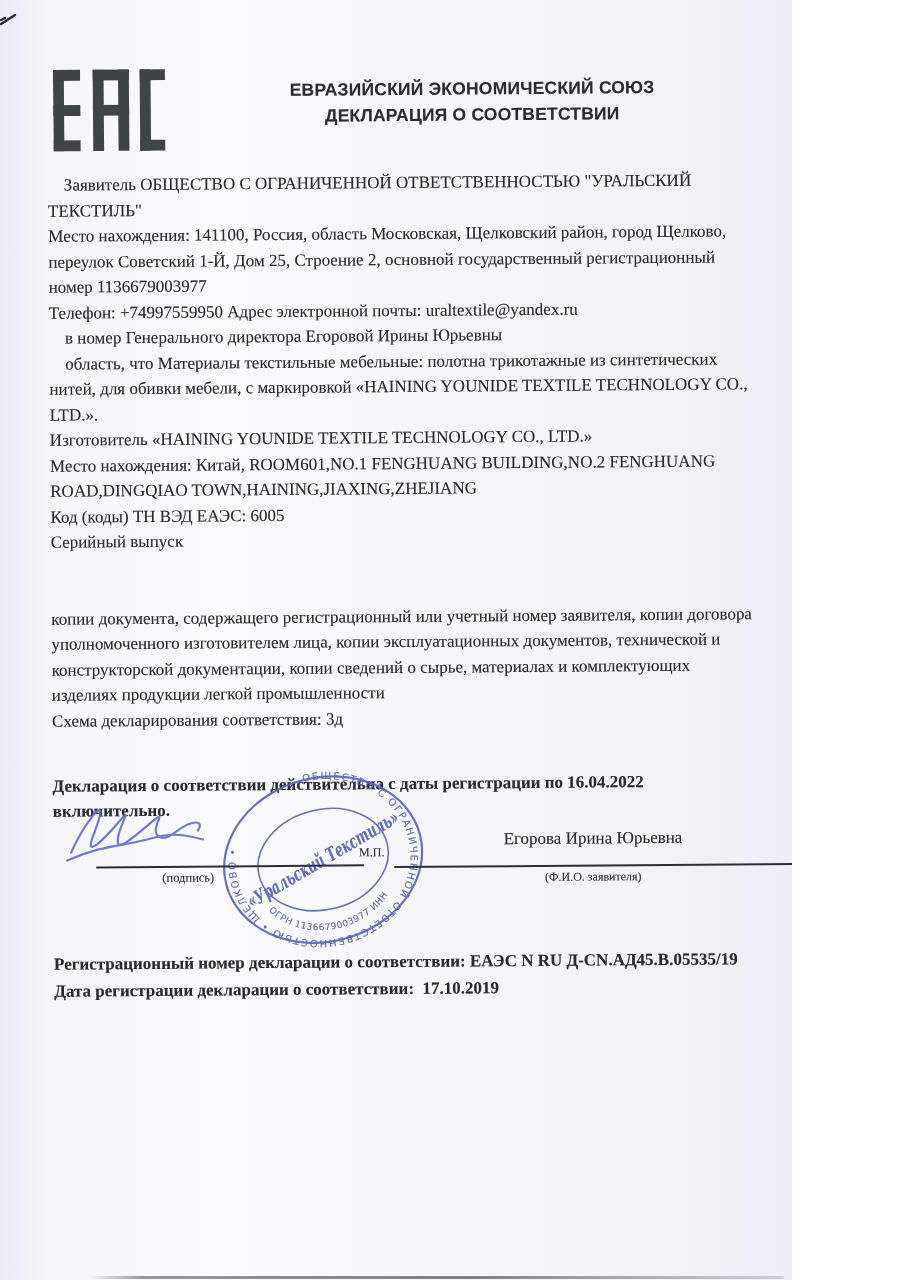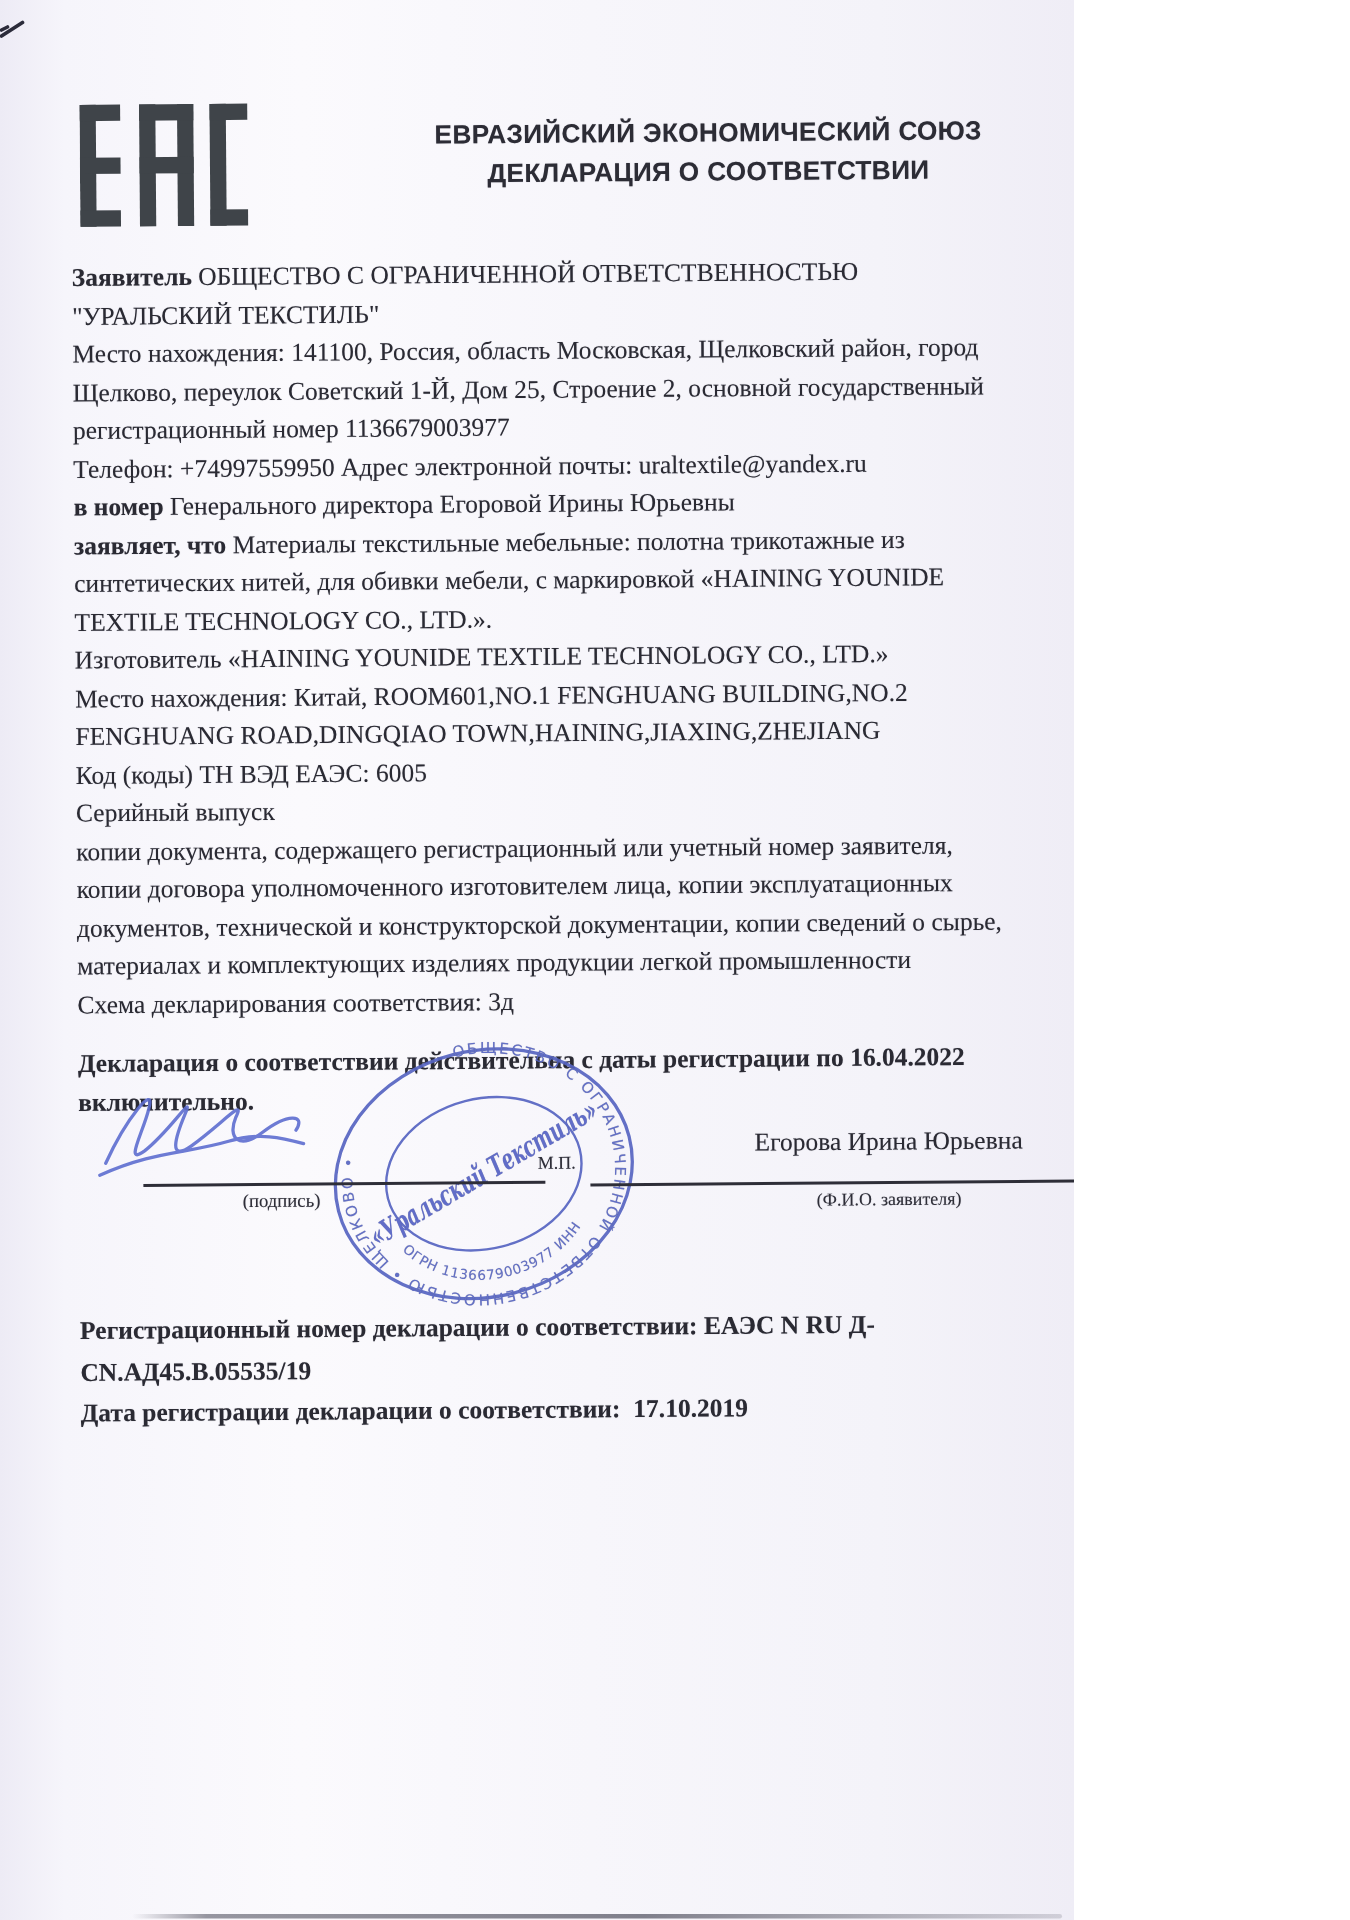--- a/index.html
+++ b/index.html
@@ -1,37 +1,37 @@
 <!DOCTYPE html>
 <html><head>
 <meta charset="utf-8">
 <style>
   html,body { margin:0; padding:0; }
   body { width:900px; height:1280px; background:#ffffff; }
   .page {
-    position:relative; width:716px; height:1280px; overflow:hidden;
+    position:relative; width:792px; height:1280px; overflow:hidden;
     background:
       linear-gradient(90deg, #edebf5 0%, #f6f5fb 6%, #fbfafd 28%, #f7f6fb 55%, #f4f3f9 82%, #efedf6 100%);
     font-family:"Liberation Serif", serif;
     color:#2a2a33;
   }
   .tilt { transform:rotate(-0.45deg); transform-origin:18% 8%; }
   .content { position:relative; padding:56px 40px 0 47px; text-shadow:0 0 0.6px rgba(32,32,50,0.35); }
 
   .header { position:relative; height:116px; }
   .eac-logo { position:absolute; left:6px; top:8px; }
   .titles {
     position:absolute; left:170px; top:22px; width:510px; text-align:center;
     font-family:"Liberation Sans", sans-serif; font-weight:bold;
     font-size:17.5px; line-height:26px; color:#2c2c35; letter-spacing:0.2px;
   }
 
   .bodytext { font-size:17px; line-height:25.5px; }
   .bodytext p { margin:0; }
-  .lbl { font-weight:bold; }
+  .lbl { font-weight:normal;margin-left:16px; }
   .validity { font-weight:bold; margin-top:14px !important; }
 
   .sig-block { position:relative; height:94px; margin-top:6px; }
   .stamp { position:absolute; left:160px; top:-64px; transform:rotate(-14deg); opacity:0.92; }
   .autograph { position:absolute; left:10px; top:-44px; opacity:0.9; }
   .sig-line { position:absolute; border-bottom:2px solid #2e2e38; height:0; }
   .line-left { top:36px; left:43px; width:268px; }
   .line-right { top:38px; left:341px; width:480px; }
   .cap { position:absolute; font-size:12.5px; text-align:center; color:#2e2e38; }
   .cap-podpis { top:41px; left:45px; width:180px; }
@@ -82,21 +82,21 @@
           <div>ЕВРАЗИЙСКИЙ ЭКОНОМИЧЕСКИЙ СОЮЗ</div>
           <div>ДЕКЛАРАЦИЯ О СООТВЕТСТВИИ</div>
         </div>
       </div>
 
       <div class="bodytext">
         <p><b class="lbl">Заявитель</b> <span>ОБЩЕСТВО С ОГРАНИЧЕННОЙ ОТВЕТСТВЕННОСТЬЮ "УРАЛЬСКИЙ ТЕКСТИЛЬ"</span></p>
         <p><span>Место нахождения: 141100, Россия, область Московская, Щелковский район, город Щелково, переулок Советский 1-Й, Дом 25, Строение 2, основной государственный регистрационный номер 1136679003977</span></p>
         <p><span>Телефон: +74997559950 Адрес электронной почты: uraltextile@yandex.ru</span></p>
         <p><b class="lbl">в номер</b> <span>Генерального директора Егоровой Ирины Юрьевны</span></p>
-        <p><b class="lbl">заявляет, что</b> <span>Материалы текстильные мебельные: полотна трикотажные из синтетических нитей, для обивки мебели, с маркировкой «HAINING YOUNIDE TEXTILE TECHNOLOGY CO., LTD.».</span></p>
+        <p><b class="lbl">область, что</b> <span>Материалы текстильные мебельные: полотна трикотажные из синтетических нитей, для обивки мебели, с маркировкой «HAINING YOUNIDE TEXTILE TECHNOLOGY CO., LTD.».</span></p>
         <p><span>Изготовитель «HAINING YOUNIDE TEXTILE TECHNOLOGY CO., LTD.»</span></p>
         <p><span>Место нахождения: Китай, ROOM601,NO.1 FENGHUANG BUILDING,NO.2 FENGHUANG ROAD,DINGQIAO TOWN,HAINING,JIAXING,ZHEJIANG</span></p>
         <p><span>Код (коды) ТН ВЭД ЕАЭС: 6005</span></p>
         <p><span>Серийный выпуск</span></p>
         <p><b class="lbl"></b></p>
         <p><span></span></p>
         <p><b class="lbl"></b></p>
         <p><span>копии документа, содержащего регистрационный или учетный номер заявителя, копии договора уполномоченного изготовителем лица, копии эксплуатационных документов, технической и конструкторской  документации, копии сведений о сырье, материалах и комплектующих изделиях продукции легкой промышленности</span></p>
         <p><span>Схема декларирования соответствия: 3д</span></p>
         <p><span></span></p>

